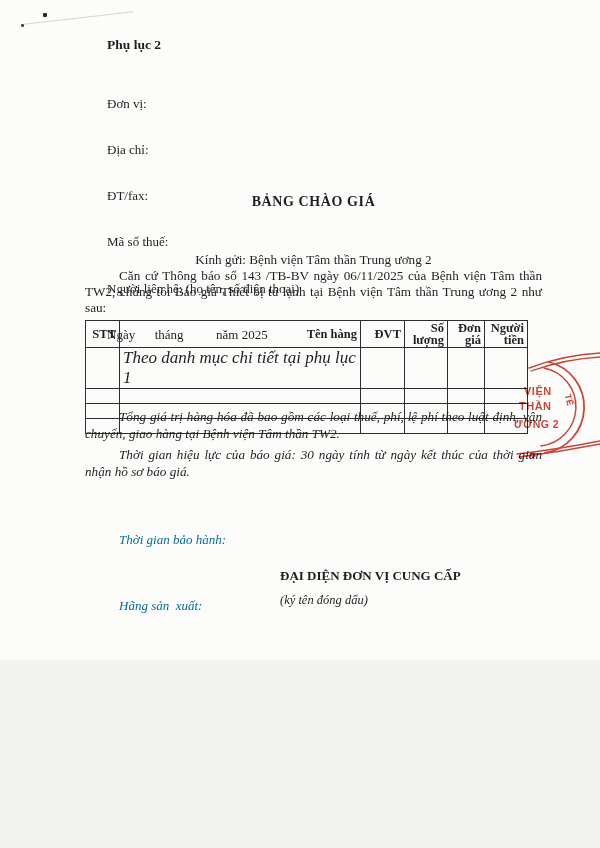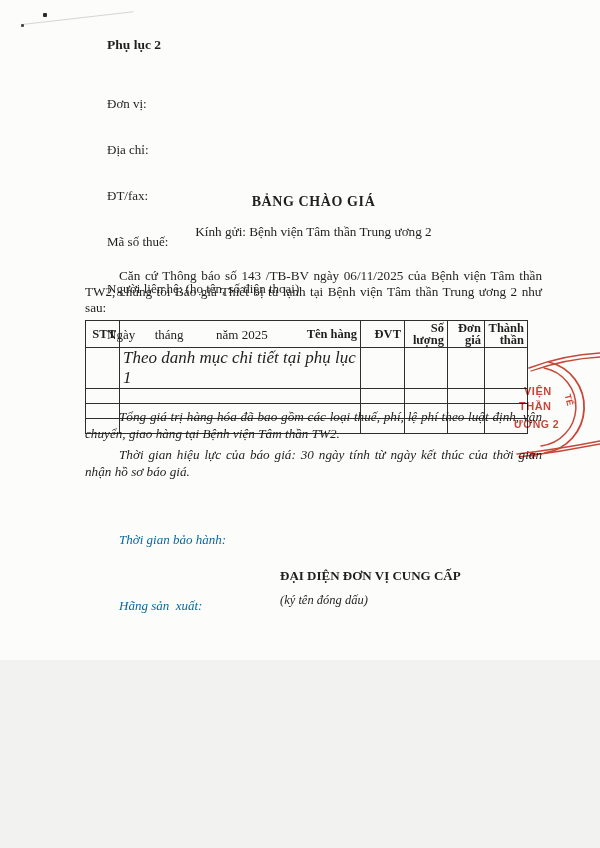--- a/index.html
+++ b/index.html
@@ -28,21 +28,21 @@
   }
   .info{
     position:absolute;left:107px;top:65px;
     font-size:13px;line-height:15.4px;white-space:pre;
   }
   .doc-title{
     position:absolute;left:85px;top:194px;width:457px;
     text-align:center;font-weight:bold;font-size:14px;letter-spacing:.6px;
   }
   .recipient{
-    position:absolute;left:85px;top:224px;width:457px;
+    position:absolute;left:85px;top:252px;width:457px;
     text-align:center;font-size:13.2px;
   }
   .intro{
     position:absolute;left:85px;top:268px;width:457px;
     font-size:13.2px;line-height:16.2px;text-align:justify;text-indent:34px;
   }
   table.quote{
     position:absolute;left:85px;top:320px;width:442px;
     border-collapse:collapse;table-layout:fixed;
     font-size:12.5px;
@@ -116,21 +116,21 @@
         <col style="width:37px">
         <col style="width:43px">
     </colgroup>
     <thead>
       <tr>
         <th>STT</th>
         <th>Tên hàng</th>
         <th>ĐVT</th>
         <th>Số lượng</th>
         <th>Đơn giá</th>
-        <th>Thành thần</th>
+        <th>Người tiền</th>
       </tr>
     </thead>
     <tbody>
       <tr>
         <td></td>
         <td class="item-name">Theo danh mục chi tiết tại phụ lục 1</td>
         <td></td>
         <td></td>
         <td></td>
         <td></td>

